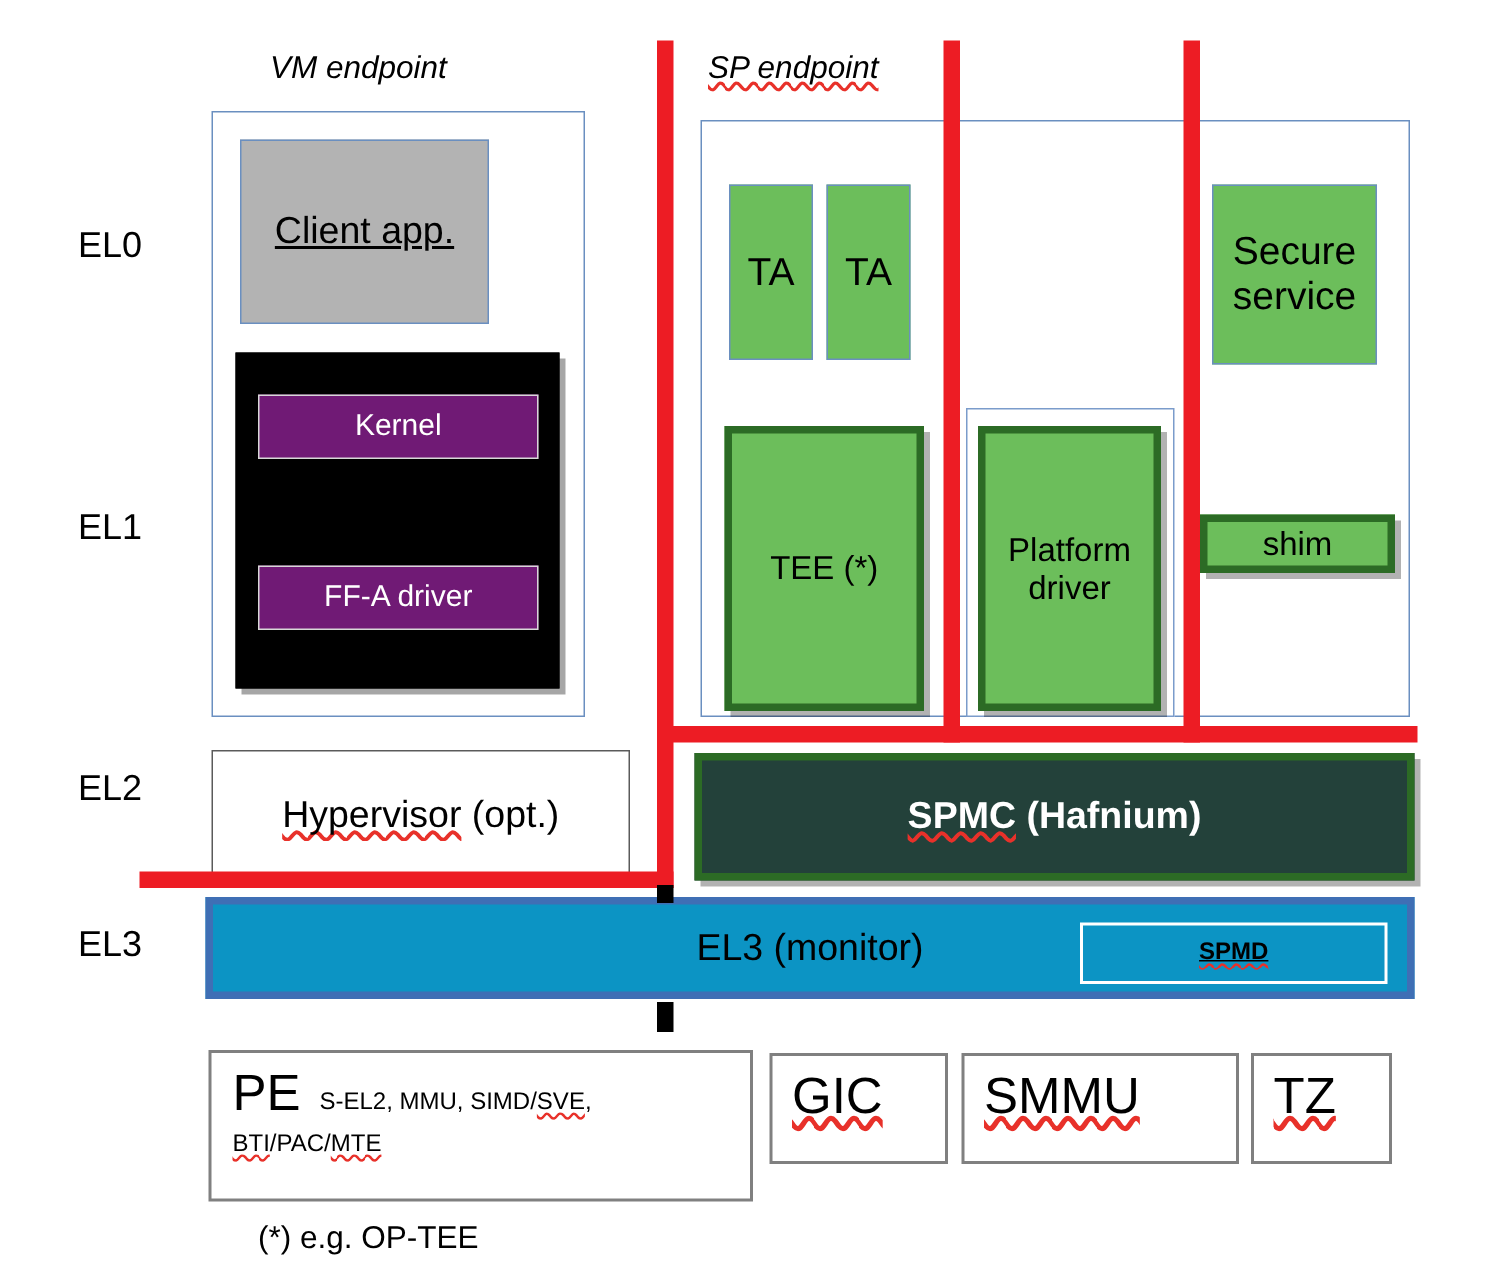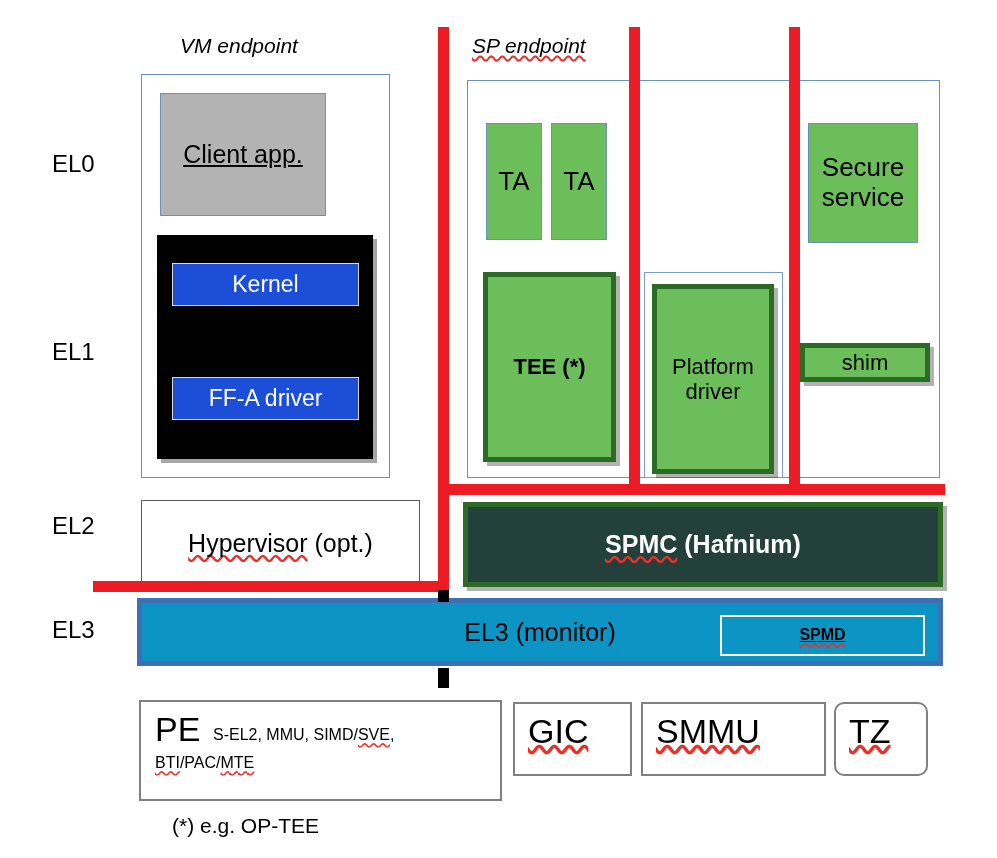--- a/index.html
+++ b/index.html
@@ -68,23 +68,23 @@
   }
 
   
   .black-stack {
     background: #000000;
     border: 1px solid #000000;
     box-shadow: 4px 4px 0 rgba(0,0,0,0.35);
   }
   .black-item {
     border: 1px solid #d8d8d8;
-    background: #1d4ed8;
+    background: #701a75;
     color: #ffffff;
-    font-size: 23px;
+    font-size: 20px;
   }
 
   
   .green-plain {
     background: #6cbe5b;
     border: 1px solid #6a8fc0;
     font-size: 26px;
     color: #000000;
   }
   .green-thick {
@@ -179,21 +179,21 @@
 
   <div class="abs endpoint-box" style="left:467px; top:80px; width:473px; height:398px;"></div>
 
   <div class="abs green-plain center-txt" style="left:486px; top:123px; width:56px; height:117px;">
     <span>TA</span>
   </div>
   <div class="abs green-plain center-txt" style="left:551px; top:123px; width:56px; height:117px;">
     <span>TA</span>
   </div>
 
-  <div class="abs green-thick center-txt" style="left:483px; top:272px; width:133px; height:190px;font-weight:bold;">
+  <div class="abs green-thick center-txt" style="left:483px; top:284px; width:133px; height:190px;">
     <span>TEE (*)</span>
   </div>
 
   <div class="abs thin-box" style="left:644px; top:272px; width:139px; height:206px;"></div>
   <div class="abs green-thick center-txt" style="left:652px; top:284px; width:122px; height:190px; flex-direction:column;">
     <span>Platform</span>
     <span>driver</span>
   </div>
 
   <div class="abs green-plain center-txt" style="left:808px; top:123px; width:110px; height:120px; flex-direction:column;">
@@ -227,21 +227,21 @@
   </div>
 
   <div class="abs hw-box" style="left:513px; top:702px; width:119px; height:74px;">
     <span class="hw-label" style="left:13px; top:8px;"><span class="sq">GIC</span></span>
   </div>
 
   <div class="abs hw-box" style="left:641px; top:702px; width:185px; height:74px;">
     <span class="hw-label" style="left:13px; top:8px;"><span class="sq">SMMU</span></span>
   </div>
 
-  <div class="abs hw-box" style="left:834px; top:702px; width:94px; height:74px;border-radius:10px;">
+  <div class="abs hw-box" style="left:834px; top:702px; width:94px; height:74px;">
     <span class="hw-label" style="left:13px; top:8px;"><span class="sq">TZ</span></span>
   </div>
 
   <div class="abs footnote" style="left:172px; top:814px;">(*) e.g. OP-TEE</div>
 
   <div class="red" style="left:438px; top:27px; width:11px; height:565px;"></div>
 
   <div class="red" style="left:629px; top:27px; width:11px; height:468px;"></div>
 
   <div class="red" style="left:789px; top:27px; width:11px; height:468px;"></div>

